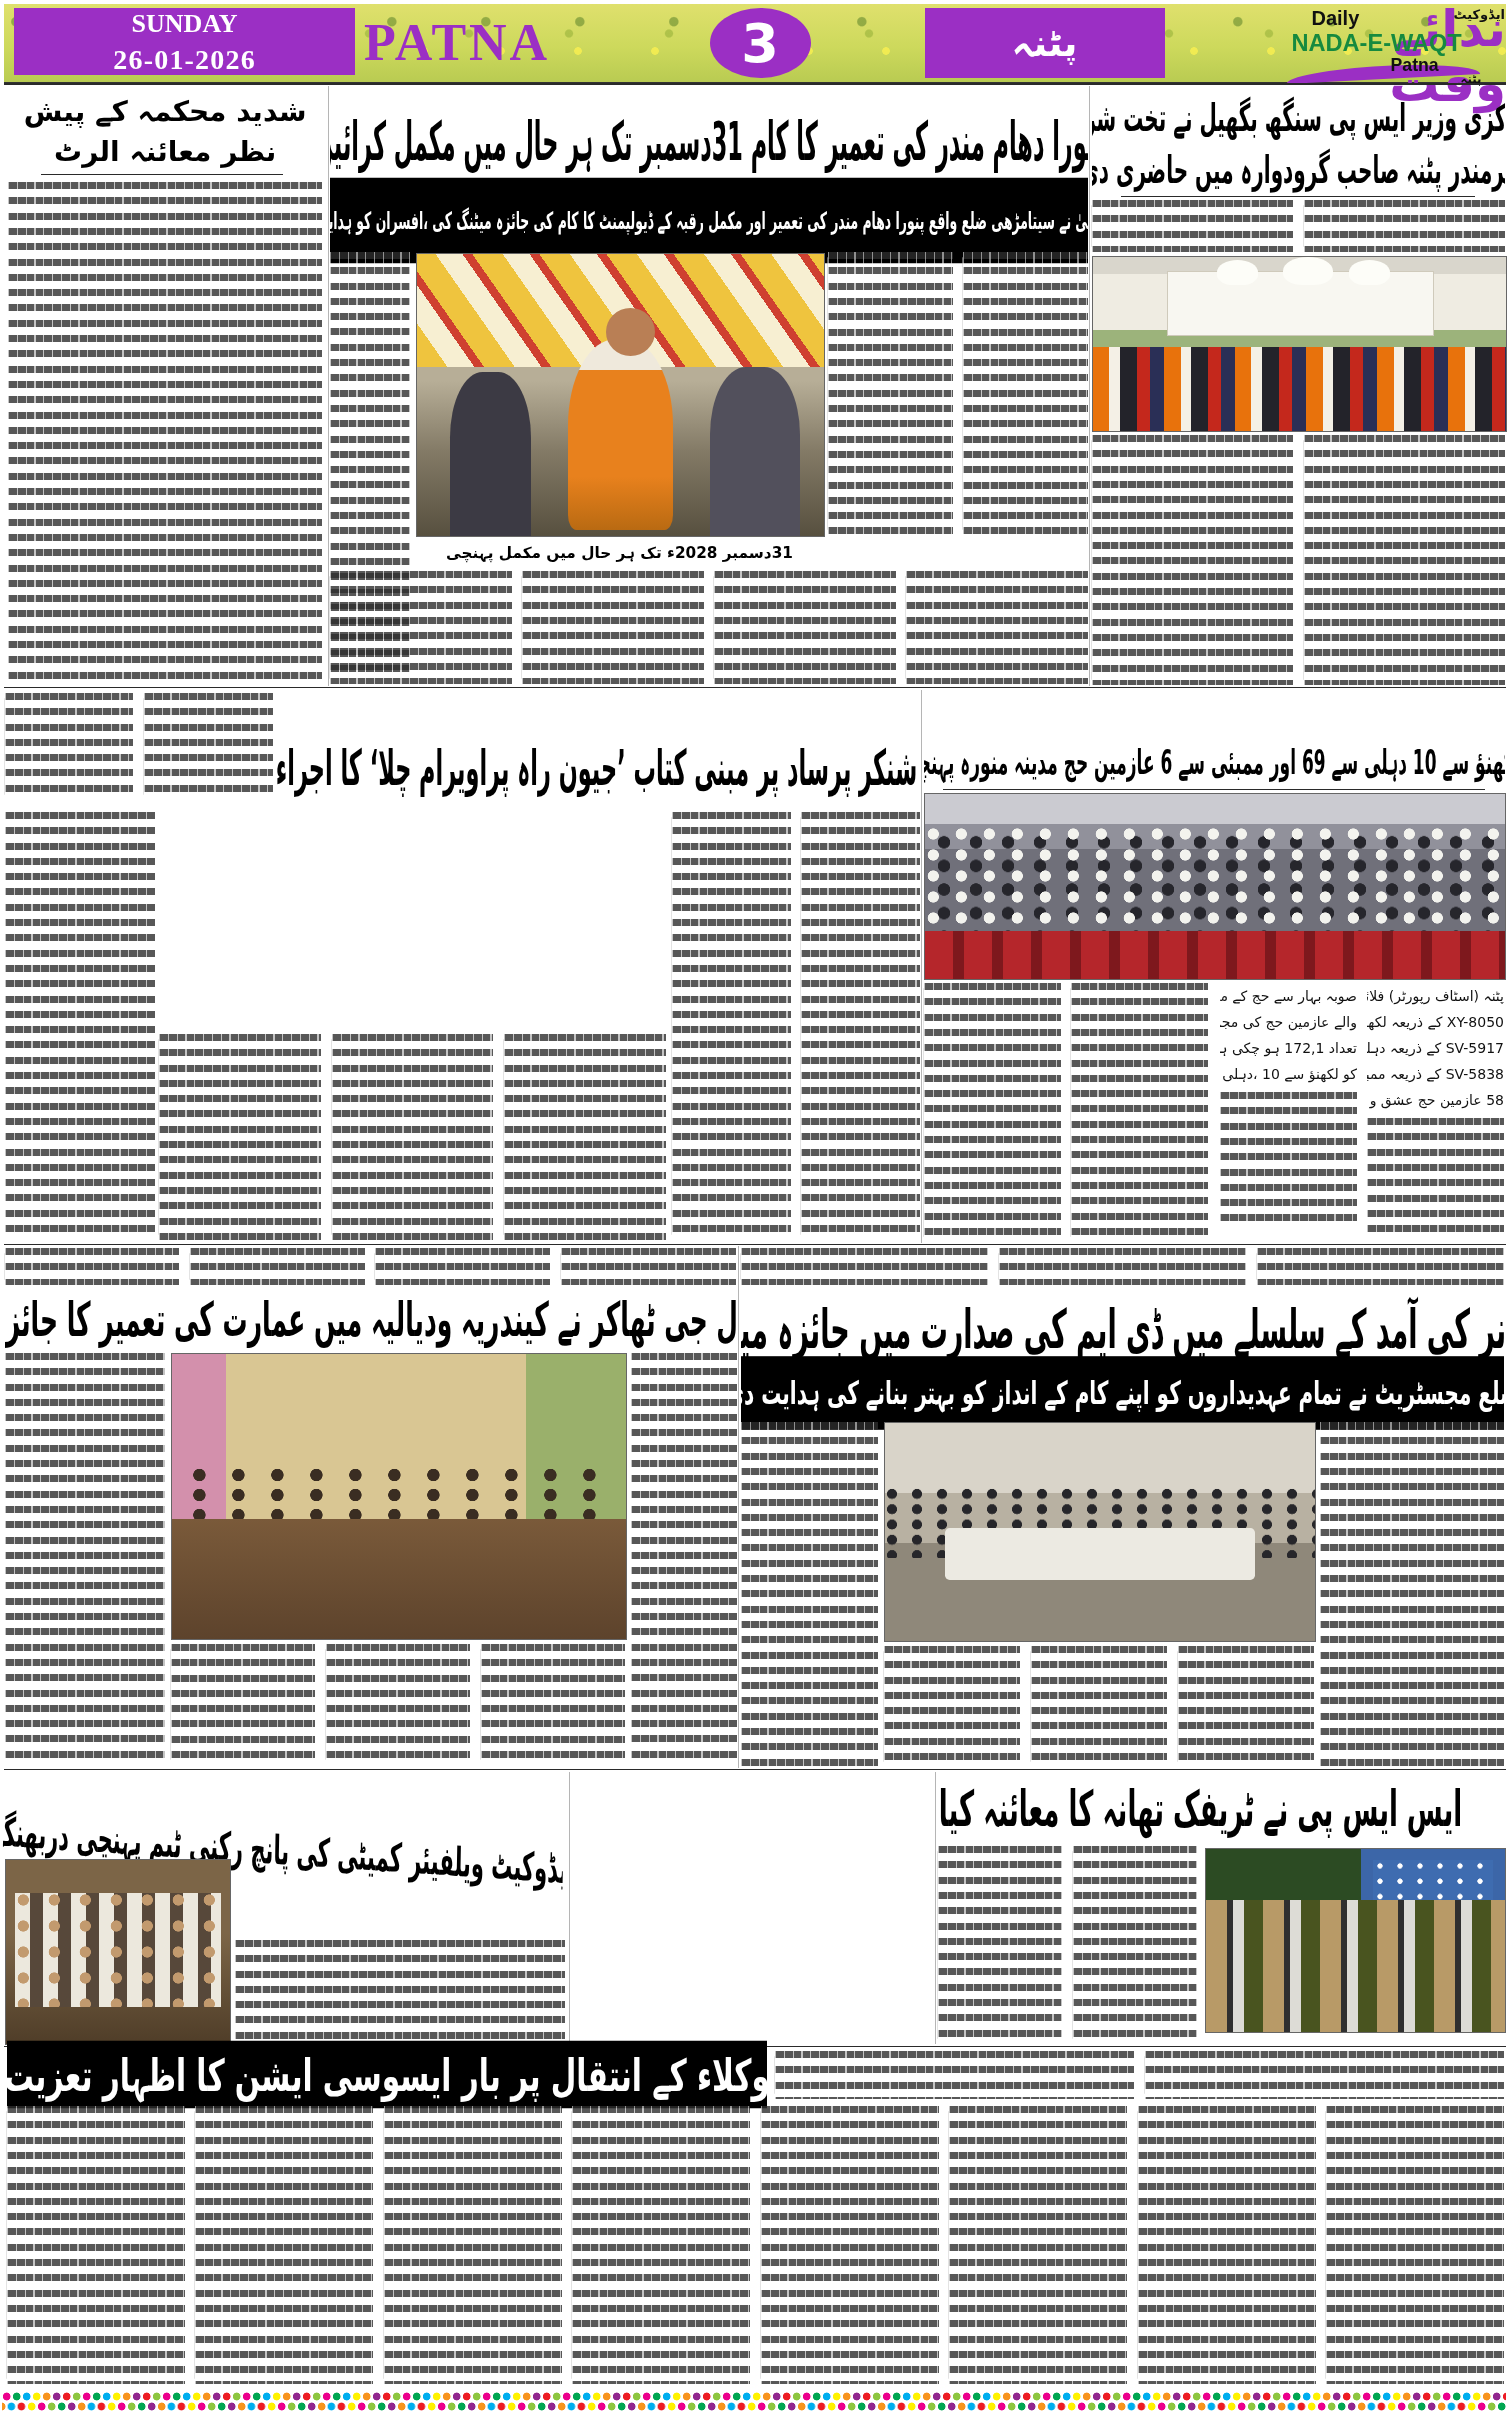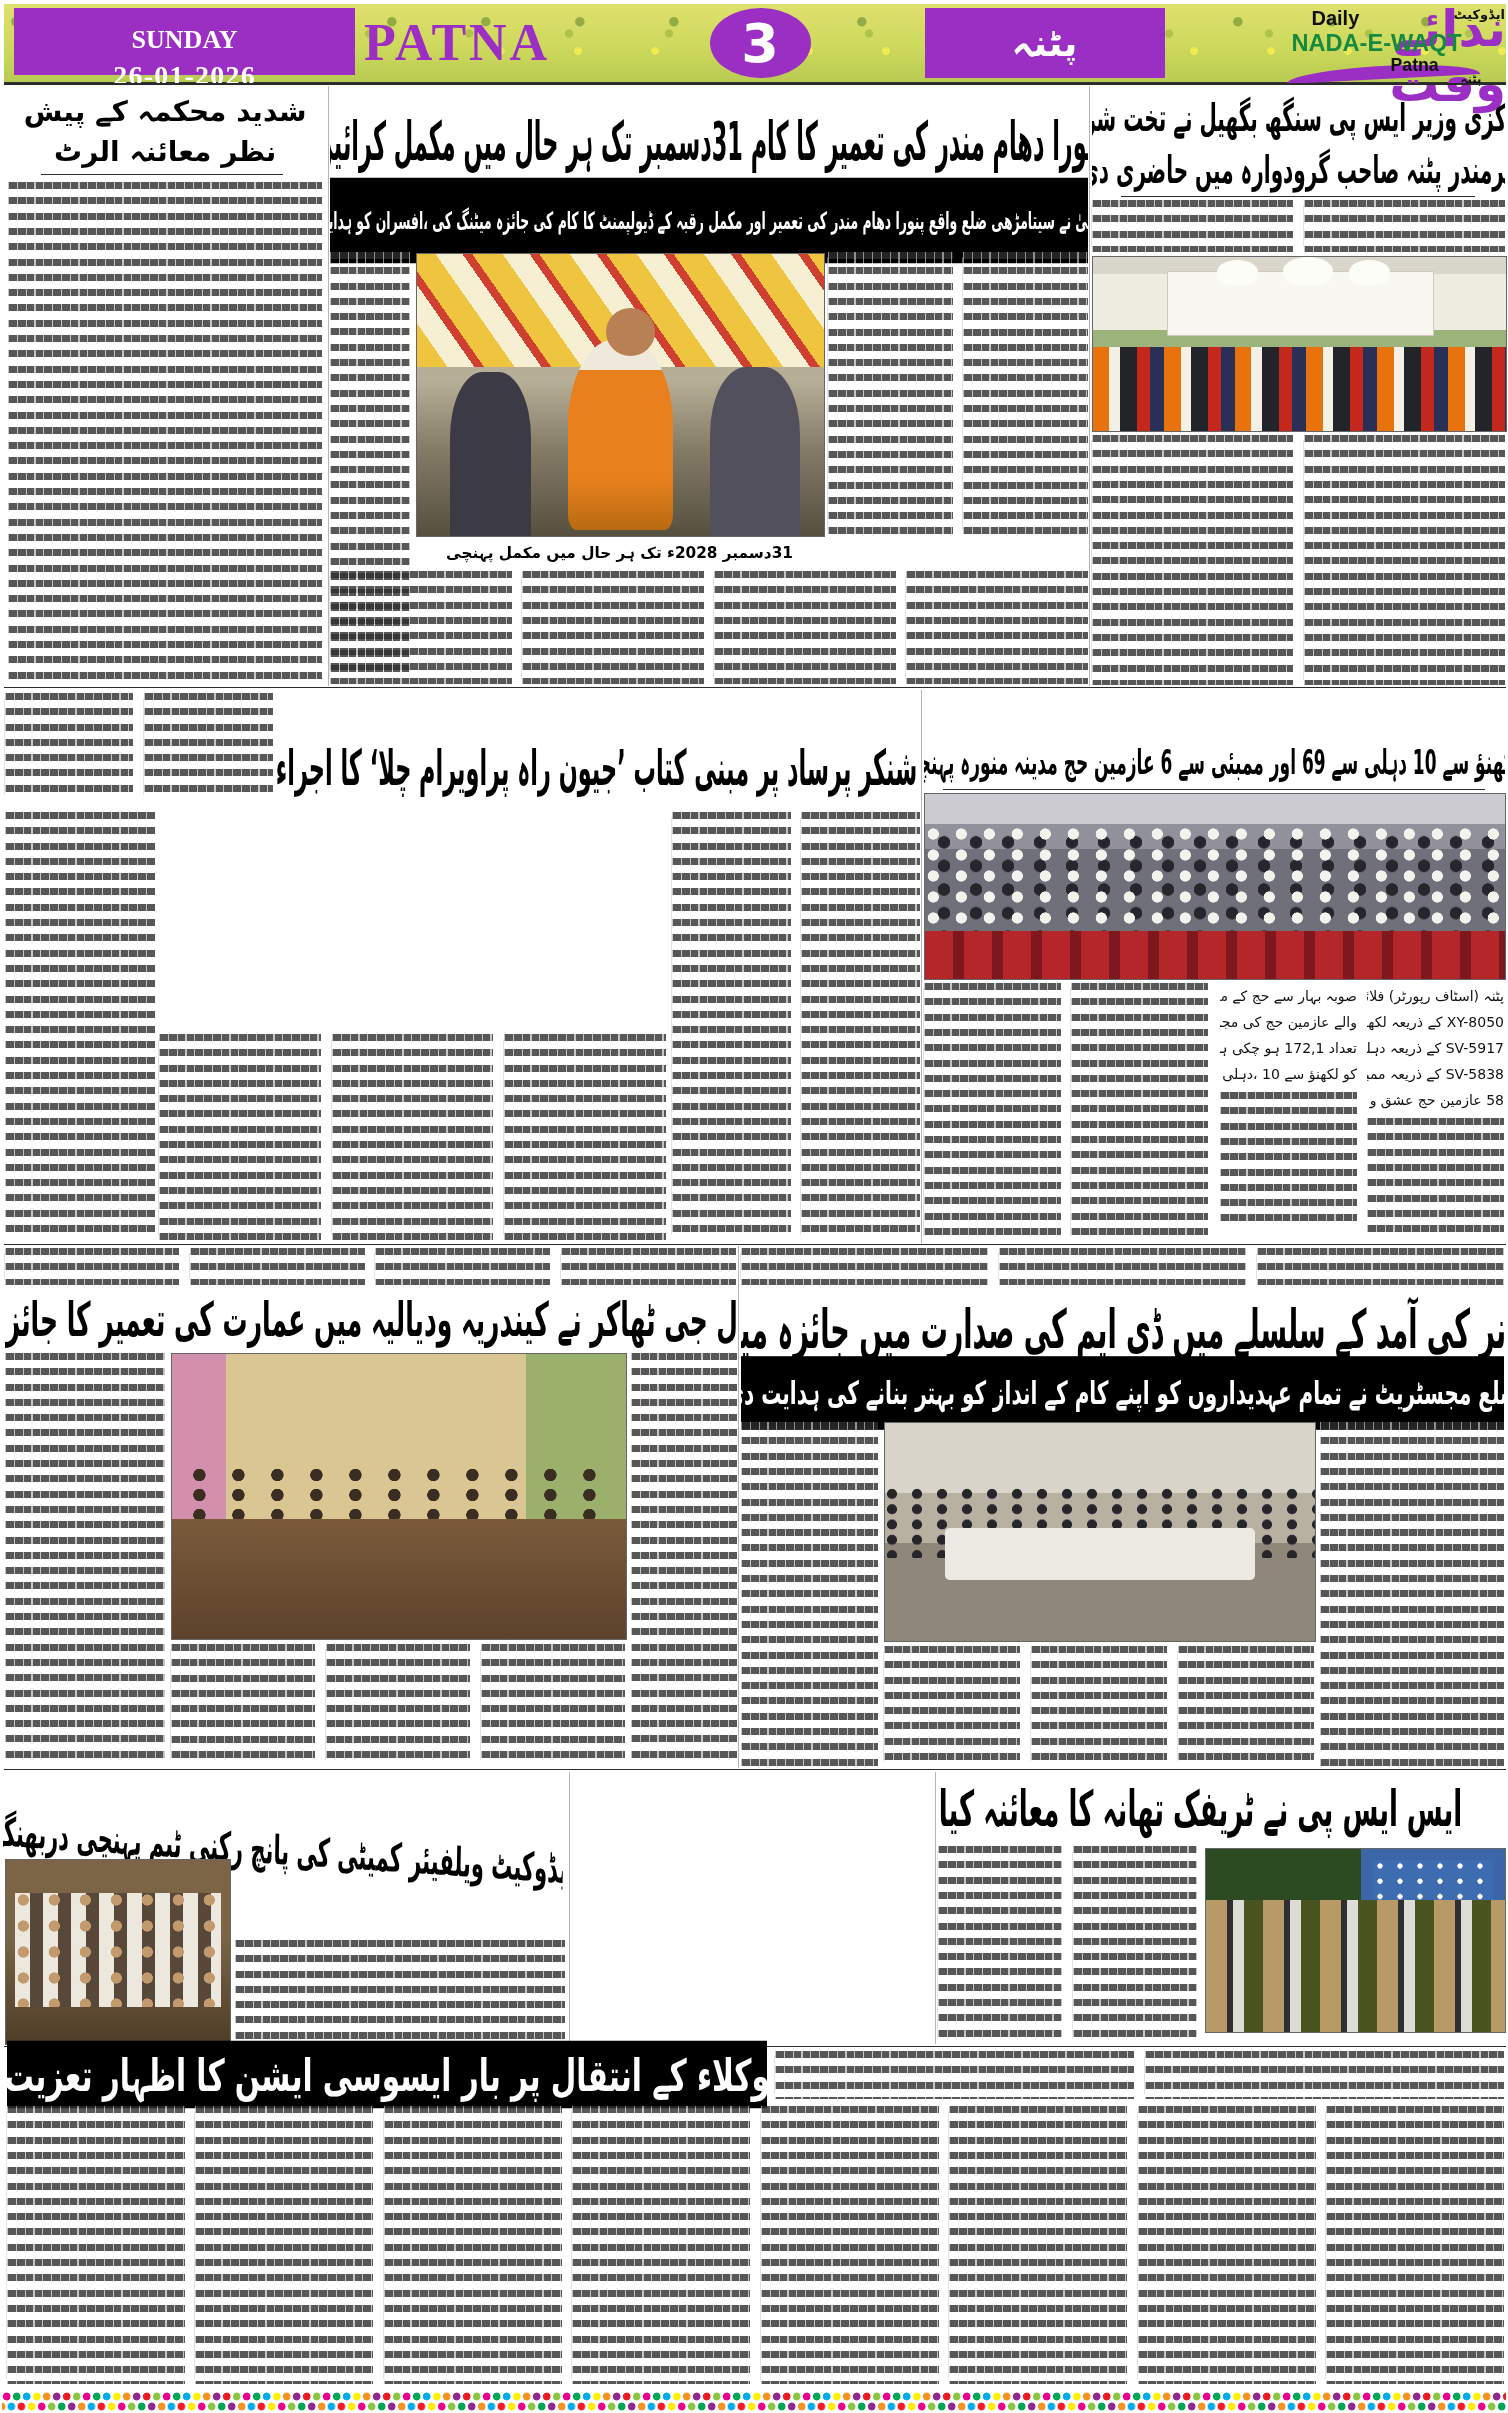--- a/index.html
+++ b/index.html
@@ -10,21 +10,21 @@
   #hdr{left:3.5px;top:3.5px;width:1502px;height:78px;
        background:
         radial-gradient(circle 5.3px at 11.8px 17.7px, rgba(90,130,40,.55) 4.1px, transparent 5.3px),
         radial-gradient(circle 4.1px at 35px 47px, rgba(250,240,80,.8) 3.5px, transparent 4.1px),
         radial-gradient(circle 4.7px at 65px 29.5px, rgba(140,170,50,.5) 3.5px, transparent 4.7px),
         linear-gradient(180deg,#dfe06d 0%,#cdd95c 55%,#b9cb52 100%);
        background-size:94px 71px,77px 53px,100px 83px,100% 100%;
        border-bottom:1.2px solid #333;}
   .datebox{left:10.6px;top:4.7px;width:341px;height:67px;background:var(--purple);
            color:#fff;text-align:center;font-family:"Liberation Serif",serif;font-weight:bold;}
-  .datebox .d1{font-size:26px;margin-top:17px;}
+  .datebox .d1{font-size:26px;margin-top:1px;}
   .datebox .d2{font-size:28px;margin-top:4.7px;letter-spacing:1.2px;}
   .patna-en{left:321px;top:9.4px;width:265px;text-align:center;color:var(--purple);
             font-family:"Liberation Serif",serif;font-weight:bold;font-size:52px;letter-spacing:2.9px;}
   .pagenum{left:706px;top:4.7px;width:101px;height:70px;background:var(--purple);border-radius:50%;
            color:#fff;font-weight:bold;font-size:54px;display:flex;align-items:center;justify-content:center;}
   .cityur{left:921px;top:4.7px;width:240px;height:70px;background:var(--purple);color:#fff;
           display:flex;align-items:center;justify-content:center;font-size:37px;font-weight:bold;direction:rtl;}
   .logo{left:1282px;top:0px;width:223px;height:80px;}
   .logo .urdu{right:2.4px;top:-1.2px;font-size:50px;font-weight:bold;color:var(--purple);direction:rtl;line-height:1.1;}
   .logo .swoosh{left:0px;bottom:4.7px;width:194px;height:13px;background:var(--purple);

